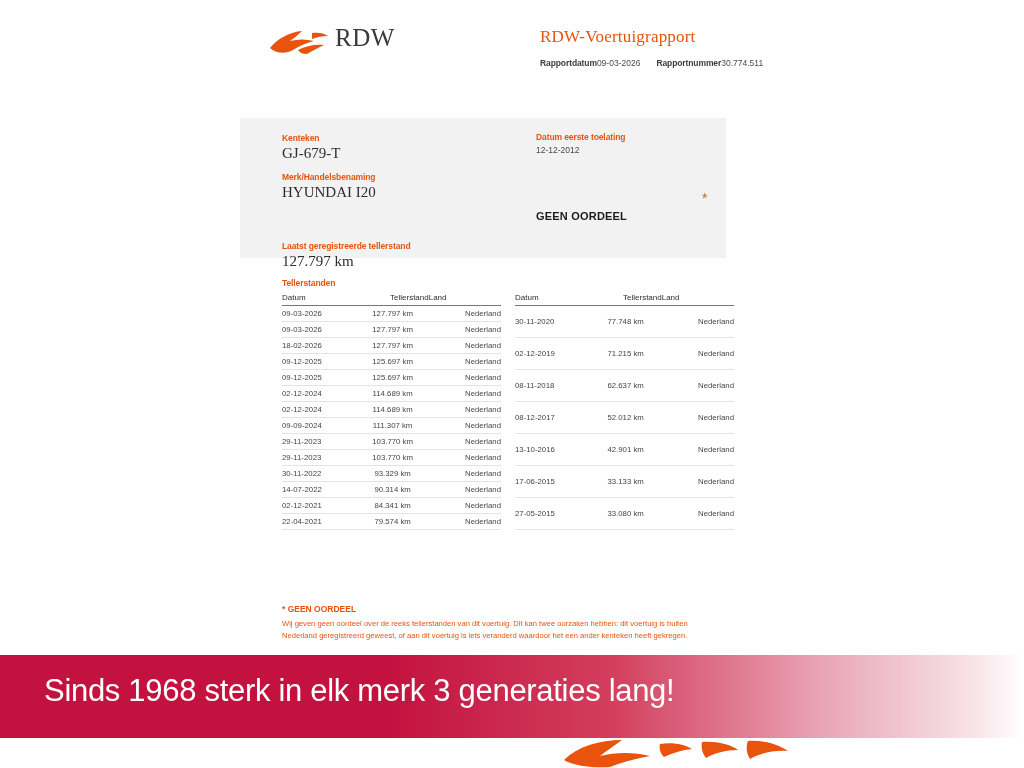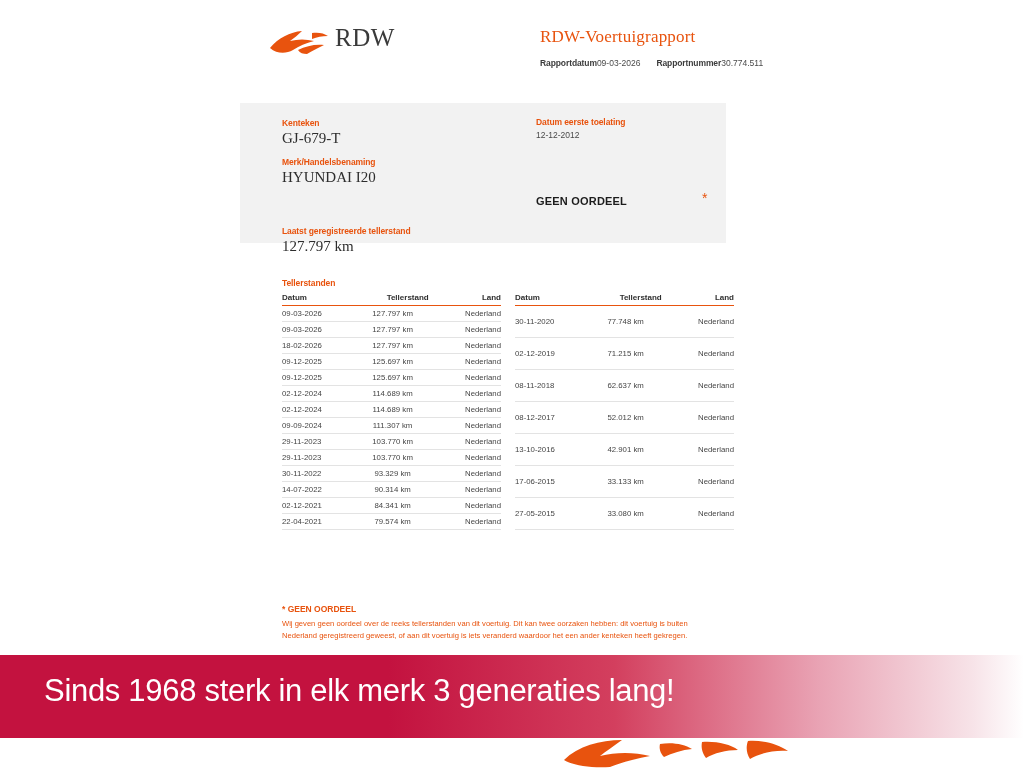--- a/index.html
+++ b/index.html
@@ -69,21 +69,21 @@
   }
   .meta .val {
     font-size: 8.5px;
     color: #4a4a4a;
   }
 
   
   .panel {
     position: absolute;
     left: 240px;
-    top: 103px;
+    top: 118px;
     width: 486px;
     height: 140px;
     background: #f2f2f2;
   }
   .p-lbl {
     font-size: 8.5px;
     font-weight: bold;
     color: #e8530e;
     letter-spacing: -0.1px;
   }
@@ -139,24 +139,24 @@
     border-collapse: collapse;
     width: 219px;
     table-layout: fixed;
   }
   table.st th {
     font-size: 8px;
     color: #2f2f2f;
     text-align: left;
     padding: 0 0 3px 0;
     border-bottom: 1.3px solid #e8530e;
-    font-weight: bold;
+    font-weight: normal;
   }
   table.st th.c { text-align: right; }
-  table.st th.r { text-align: right; }
+  table.st th.r { }
   table.st td {
     font-size: 7.8px;
     color: #454545;
     padding: 3px 0;
     border-bottom: 1px solid #e3e3e3;
   }
   table.st td.c { text-align: center; }
   table.st td.r { text-align: right; }
   table.st col.c1 { width: 34%; }
   table.st col.c2 { width: 33%; }

